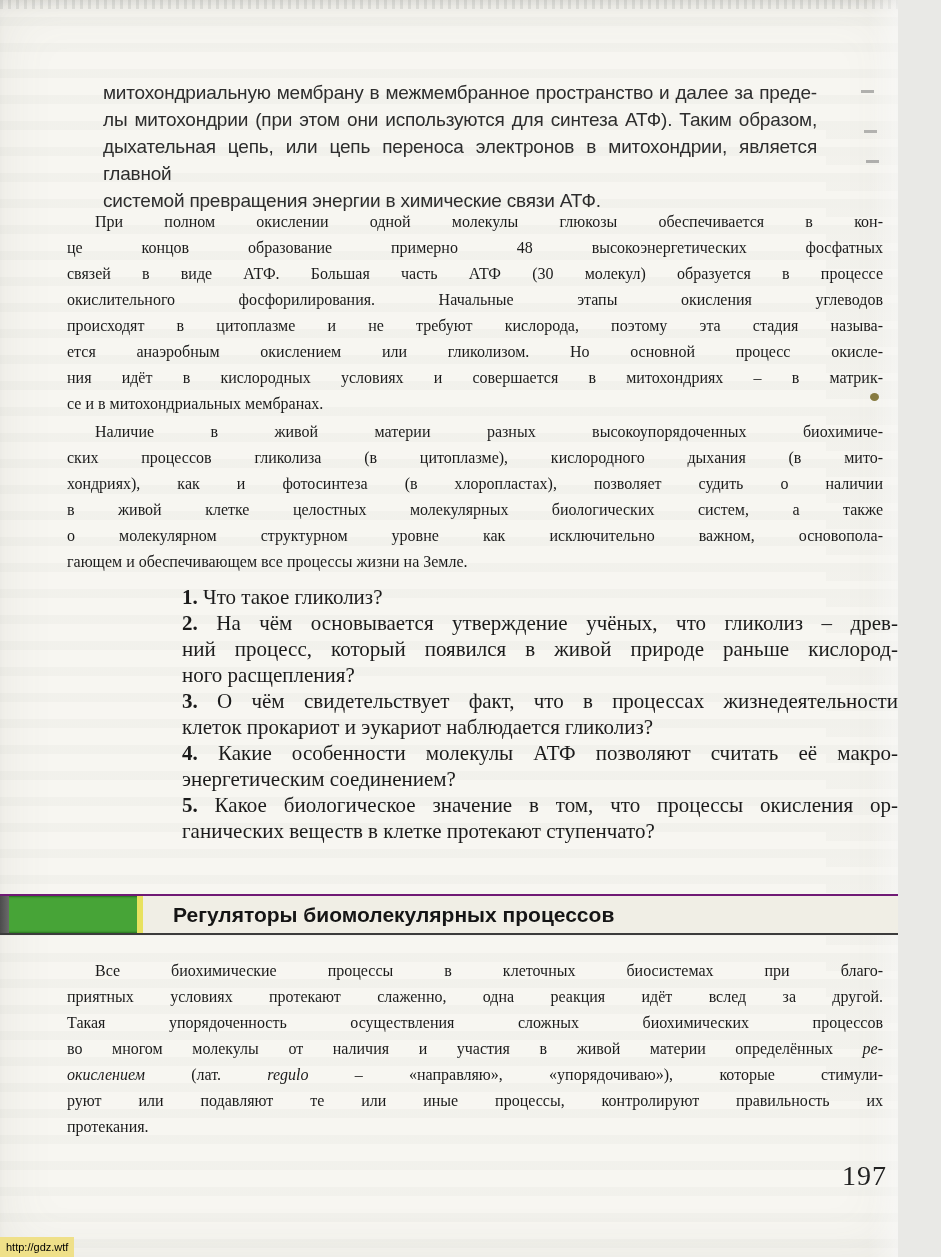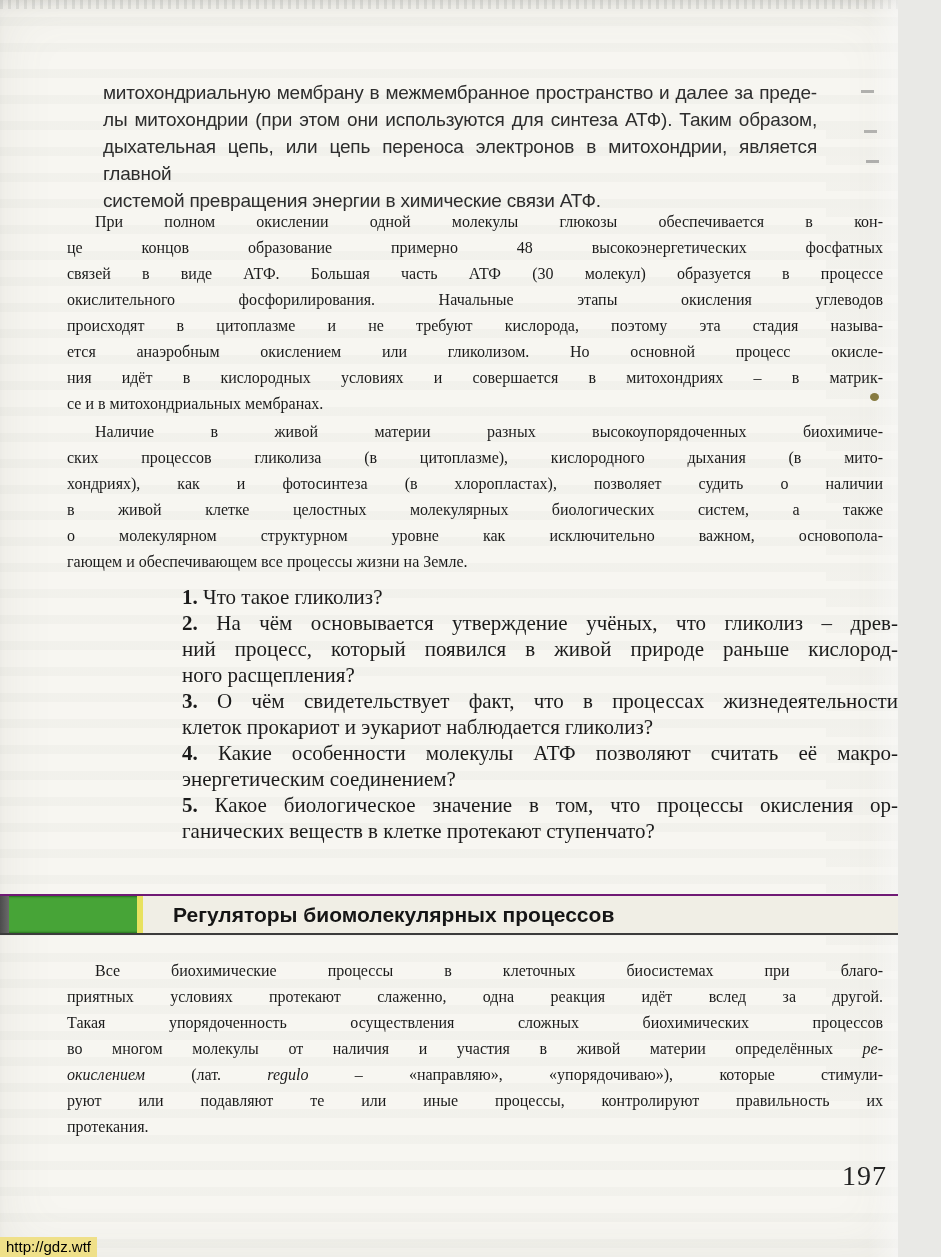--- a/index.html
+++ b/index.html
@@ -70,21 +70,21 @@
     background:radial-gradient(ellipse at 75% 45%, rgba(230,150,60,.40), rgba(230,150,60,0) 72%);
   }
   .artifact-dot{position:absolute; left:870px; top:393px; width:9px; height:8px; border-radius:50%;
     background:#6b5c15; opacity:.8;}
   .margin-marks{position:absolute; left:861px; top:90px; width:13px; height:3px; background:#6e6e6e; opacity:.5;
     box-shadow: 3px 40px 0 0 #757575, 5px 70px 0 0 #6f6f6f;}
 
   .watermark{
     position:absolute; left:0; top:1237px; height:20px; padding:0 6px;
     background:#efe089; color:#000;
-    font-family:"Liberation Sans", sans-serif; font-size:15px; line-height:20px;
+    font-family:"Liberation Sans", sans-serif; font-size:11px; line-height:20px;
   }
 </style>
 </head>
 <body>
 
 <div class="page">
 
   <div class="top-noise"></div>
   <div class="bleed"></div>
   <div class="bleed-col"></div>

